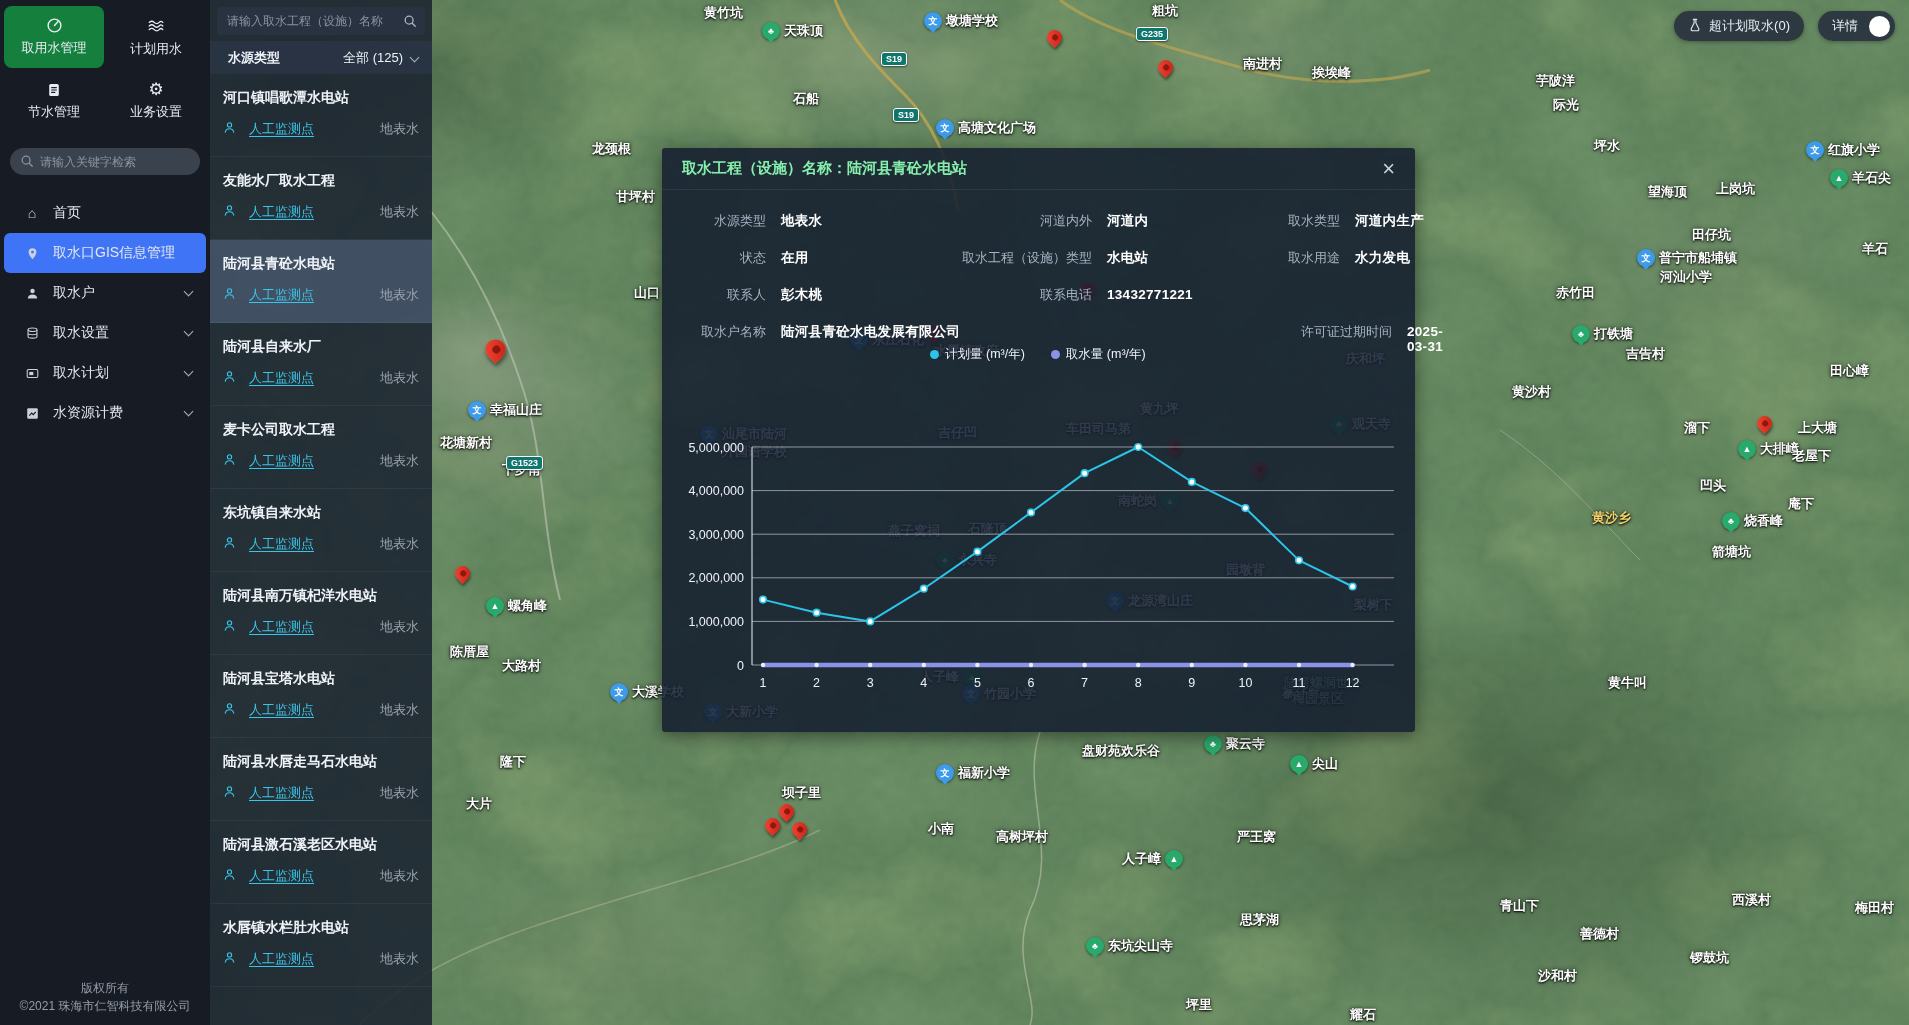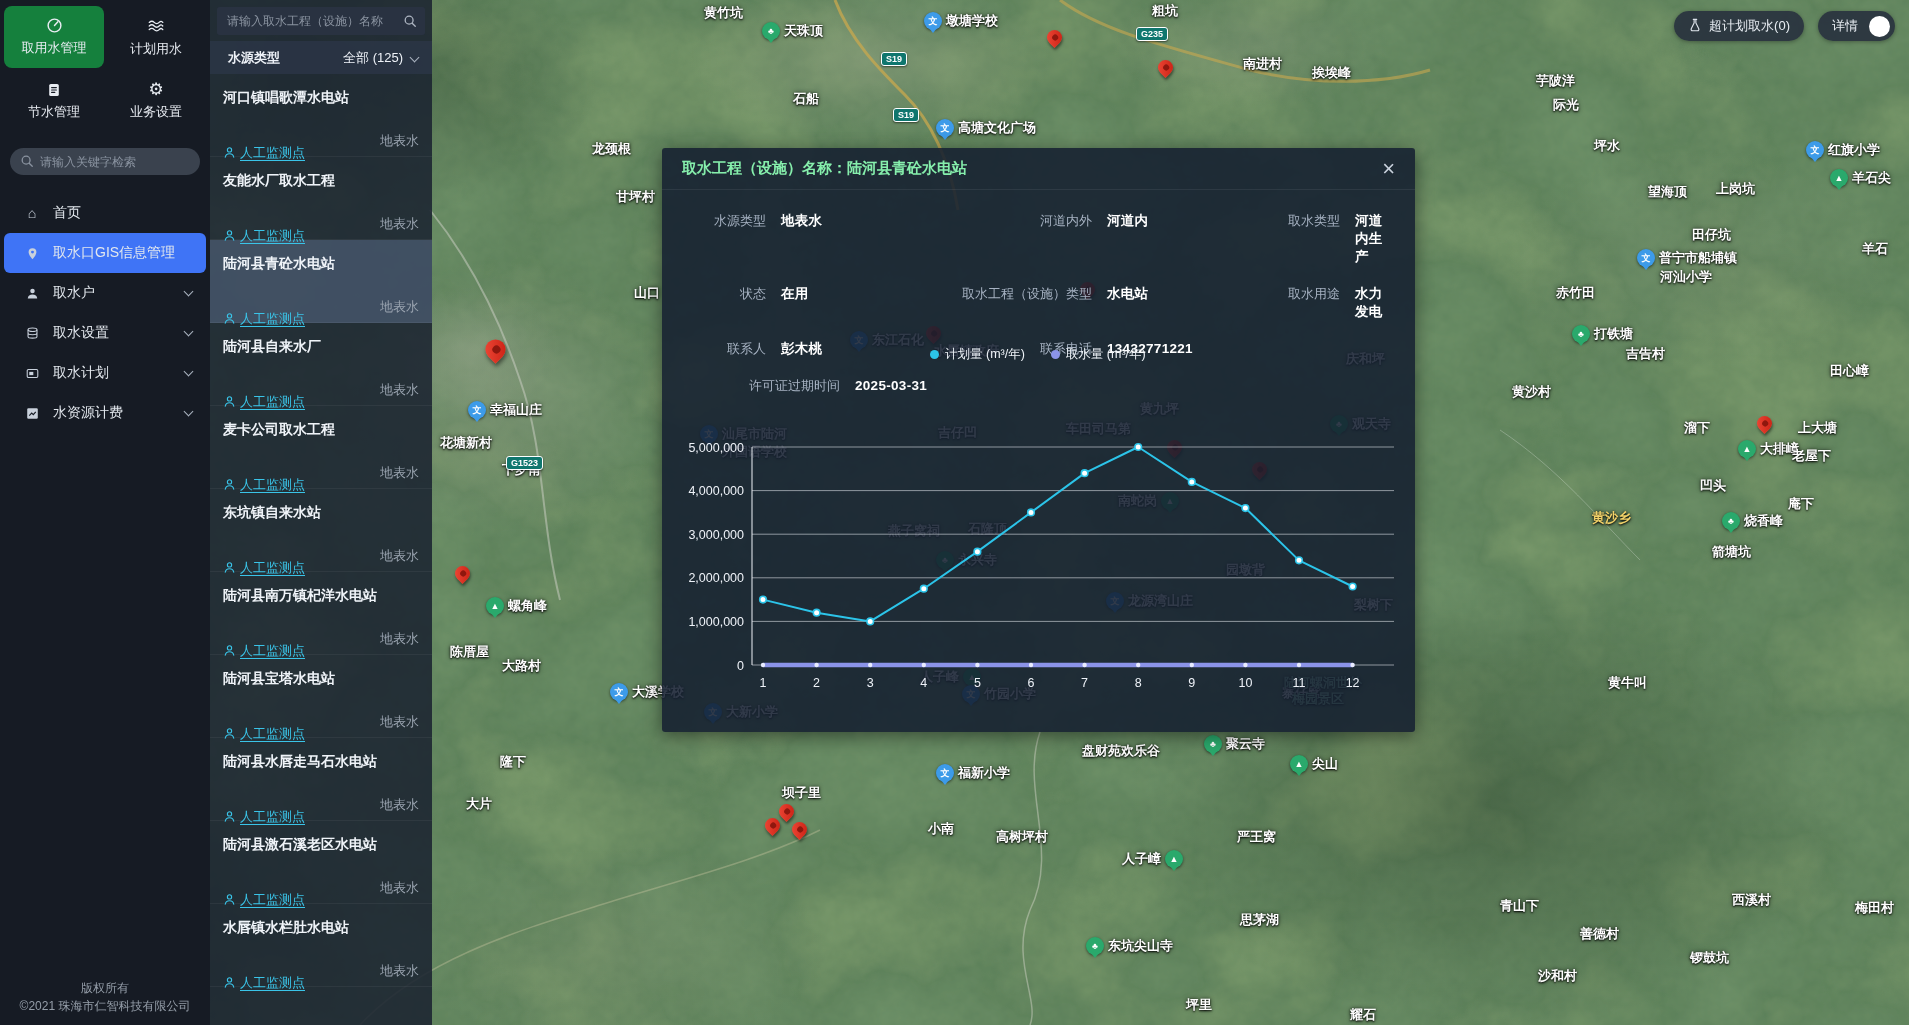--- a/index.html
+++ b/index.html
@@ -83,21 +83,21 @@
     padding:0 14px 0 18px; color:#eef2f8; }
   #lp-filter .flabel { font-size:13px; font-weight:700; }
   #lp-filter .fval { margin-left:auto; font-size:13px; display:flex; align-items:center; gap:8px;
     cursor:pointer; }
   #lp-filter .chev { position:static; }
   .litem { height:83px; padding:15px 13px 0; border-bottom:1px solid rgba(255,255,255,.05);
     cursor:pointer; }
   .litem.selected { background:rgba(96,114,146,.48); }
   .li-title { font-size:14px; font-weight:600; color:#f0f4f9; }
   .li-sub { margin-top:13px; display:flex; align-items:center; }
-  .li-tag { display:flex; align-items:flex-end; gap:4px; color:#3ac4e8; font-size:13px;margin-top:24px; }
+  .li-tag { display:flex; align-items:center; gap:13px; color:#3ac4e8; font-size:13px; }
   .li-tag-text { text-decoration:underline; text-underline-offset:3px; }
   .li-type { margin-left:auto; font-size:13px; color:#9aa4b0; }
 
   
   #top-pills { position:absolute; top:11px; right:14px; z-index:25; display:flex; gap:14px;
     align-items:center; }
   .pill { height:30px; border-radius:15px; background:rgba(38,46,60,.88); color:#e8edf3;
     display:flex; align-items:center; padding:0 14px; font-size:13px; gap:7px; cursor:pointer;
     box-shadow:0 1px 4px rgba(0,0,0,.35); }
   #toggle-pill { padding-right:5px; }
@@ -847,20 +847,24 @@
         </div>
         <div class="dcell c1">
           <span class="dlabel">联系人</span>
           <span class="dvalue">彭木桃</span>
         </div>
         <div class="dcell c2">
           <span class="dlabel">联系电话</span>
           <span class="dvalue">13432771221</span>
         </div>
         <div></div>
+        <div class="dcell c1 span2">
+          <span class="dlabel">取水户名称</span>
+          <span class="dvalue">陆河县青砼水电发展有限公司</span>
+        </div>
         <div class="dcell c2">
           <span class="dlabel">许可证过期时间</span>
           <span class="dvalue">2025-03-31</span>
         </div>
       </div>
     <div id="chart-legend">
         <span class="leg">
           <span class="leg-dot" style="background:#2cc4e9"></span>
           <span>计划量 (m³/年)</span>
         </span>

